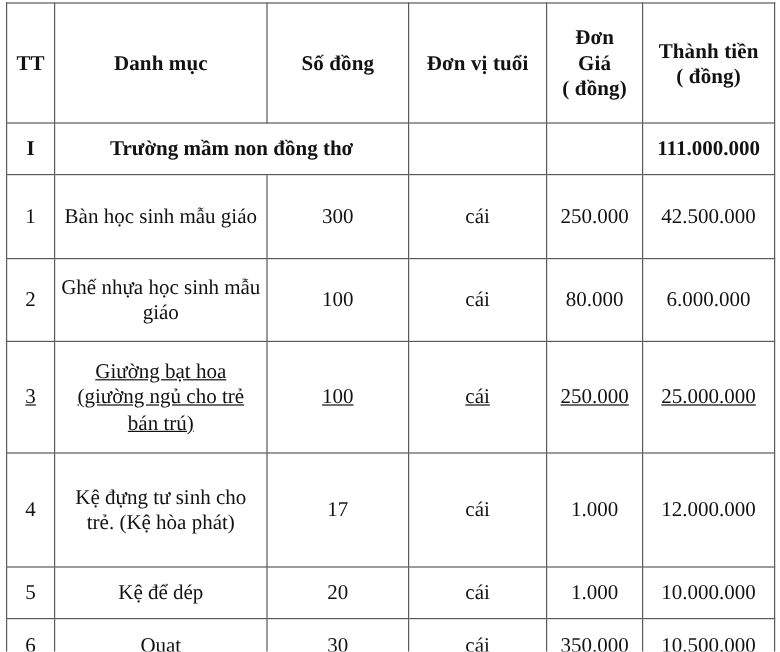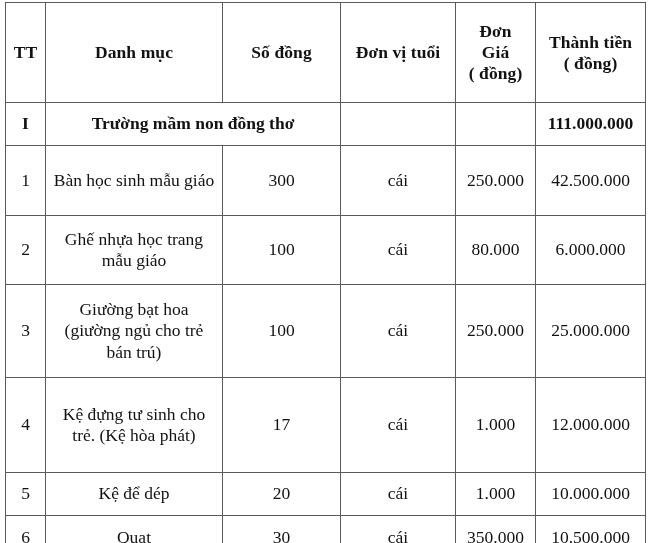--- a/index.html
+++ b/index.html
@@ -68,21 +68,21 @@
     font-weight: bold;
     height: 36px;
     font-size: 17.5px;
   }
 
   
   tr.data-row td { font-weight: normal; }
 
   .h-63 td { height: 63px; }
   .h-62 td { height: 62px; }
-  .h-86 td { height: 86px; }
+  .h-86 td { height: 86px; text-decoration: underline; }
   .h-88 td { height: 88px; }
   .h-36 td { height: 36px; }
   .h-37 td { height: 37px; }
 
   td.align-left {
     text-align: left;
     padding-left: 11px;
   }
   td.name-cell {
     padding-left: 8px;
@@ -137,21 +137,21 @@
         <td class="tt-cell">1</td>
         <td class="name-cell">Bàn học sinh mẫu giáo</td>
         <td>300</td>
         <td>cái</td>
         <td>250.000</td>
         <td>42.500.000</td>
       </tr>
 
       <tr class="data-row h-62">
         <td class="tt-cell">2</td>
-        <td class="name-cell">Ghế nhựa học trang mẫu giáo</td>
+        <td class="name-cell">Ghế nhựa học sinh mẫu giáo</td>
         <td>100</td>
         <td>cái</td>
         <td>80.000</td>
         <td>6.000.000</td>
       </tr>
 
       <tr class="data-row h-86">
         <td class="tt-cell">3</td>
         <td class="name-cell">Giường bạt hoa (giường ngủ cho trẻ bán trú)</td>
         <td>100</td>

